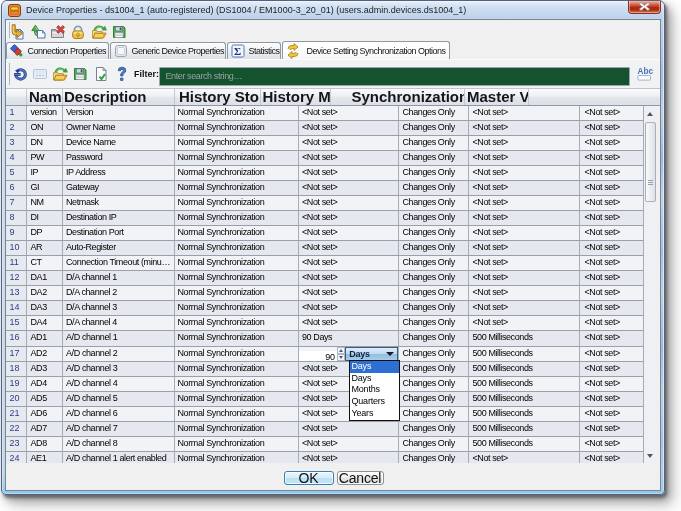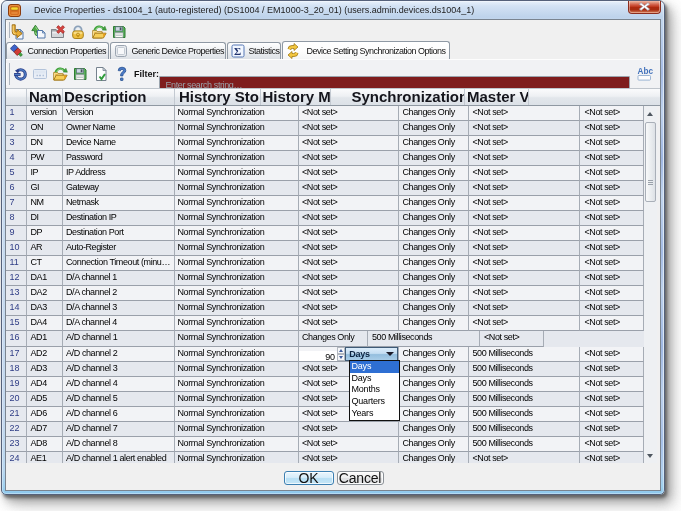--- a/index.html
+++ b/index.html
@@ -4,21 +4,21 @@
 html,body{margin:0;padding:0}
 body{width:681px;height:511px;background:#fff;position:relative;overflow:hidden;
  font-family:"Liberation Sans",sans-serif;-webkit-font-smoothing:antialiased}
 #win{position:absolute;left:1px;top:0;width:664px;height:495px;box-sizing:border-box;
  border:1px solid #55617a;border-radius:6px 6px 5px 5px;
  background:linear-gradient(180deg,#e8f1fb 0px,#d3e2f4 5px,#bed3eb 16px,#c3d7ee 19px,#c9dbef 120px,#c4d8ee 420px,#b9d7f0 470px,#9fd0ef 486px,#8ac6ec 493px);
  box-shadow:2px 3px 3px rgba(75,75,75,.68),4px 5px 8px rgba(105,105,105,.5),7px 9px 13px rgba(125,125,125,.35),11px 12px 19px rgba(155,155,155,.2)}
 #win:before{content:"";position:absolute;left:0;top:0;right:0;bottom:0;border-radius:5px 5px 4px 4px;
  border:1px solid rgba(255,255,255,.35);pointer-events:none}
 #titleicon{position:absolute;left:6px;top:3px;width:13px;height:13px}
-#title{position:absolute;left:32px;top:0;height:18px;line-height:18px;font-size:9px;color:#1d1d1d;white-space:nowrap}
+#title{position:absolute;left:24px;top:0;height:18px;line-height:18px;font-size:9px;color:#1d1d1d;white-space:nowrap}
 #closebtn{position:absolute;left:626px;top:0px;width:33px;height:13px;box-sizing:border-box;
  border:1px solid #8c2d1e;border-top:none;border-radius:0 0 4px 4px;
  background:linear-gradient(180deg,#f3baa8 0%,#e29781 12%,#d2604a 30%,#c13c22 46%,#ad2a10 54%,#a82c10 72%,#bd5535 88%,#d8907b 100%);
  box-shadow:inset 1px 0 0 rgba(255,255,255,.4), inset -1px 0 0 rgba(255,255,255,.4), inset 0 -1px 1px rgba(255,200,170,.5)}
 #content{position:absolute;left:2.5px;top:18px;width:656px;height:471.5px;box-sizing:border-box;
  border:1px solid #7a848f;background:#f0f0f0}
 
 #tb1{position:absolute;left:0;top:0;width:100%;height:21px}
 .grip{position:absolute;width:1.5px;border-left:1px solid #fdfdfd;border-right:1px solid #adb5bf}
 .ticon{position:absolute;top:4px;width:16px;height:16px}
@@ -26,21 +26,21 @@
 #tabbar{position:absolute;left:0;top:21px;width:100%;height:18px}
 .tab{position:absolute;bottom:0;box-sizing:border-box;border:1px solid #8f99a4;border-bottom:none;
  border-radius:3px 3px 0 0;background:linear-gradient(180deg,#ffffff,#f0f2f4 40%,#dde1e6);
  font-size:9px;letter-spacing:-0.5px;color:#111;display:flex;align-items:center;white-space:nowrap}
 .tab.active{background:linear-gradient(180deg,#ffffff,#fdfdfd 55%,#f4f5f6);height:18px;z-index:3}
 .tab .ti{width:16px;height:16px;margin:0 3px 0 2px;flex:none}
 .tab.active .ti{margin-right:6px}
 
 #fbar{position:absolute;left:0;top:39px;width:100%;height:29px;background:#f1f2f4;border-top:1px solid #fdfdfd}
 #fbar .lbl{position:absolute;left:128.5px;top:0;height:28px;line-height:28px;font-weight:bold;font-size:9px;color:#111}
-#finput{position:absolute;left:153px;top:16px;width:471px;height:19px;box-sizing:border-box;background:#7f1d1d;
+#finput{position:absolute;left:153px;top:7px;width:471px;height:19px;box-sizing:border-box;background:#14532d;
  border:1px solid #9ba4ad;border-radius:1px;font-size:9px;letter-spacing:-0.4px;color:#9aa0a7;line-height:17px;padding-left:6px}
 
 #tbl{position:absolute;left:0;top:68px;width:654px;height:375px;overflow:hidden;background:#f0f0f1;border-top:1px solid #bfc5cc;box-sizing:border-box}
 #thead{position:absolute;left:0;top:0;width:654px;height:17px;box-sizing:border-box;
  background:linear-gradient(180deg,#fafbfc 0%,#eef0f3 45%,#e2e6eb 55%,#dce1e7 100%);
  border-bottom:1px solid #8f98a2;display:flex}
 #thead .h{box-sizing:border-box;border-right:1px solid #c3c9d1;font-size:15px;font-weight:bold;color:#15151c;
  line-height:15px;padding-left:3px;white-space:nowrap;overflow:hidden}
 #rows{position:absolute;left:0;top:17px;width:654px;height:358px;overflow:hidden}
 .row{display:flex;width:638.5px;height:15.04px;box-sizing:border-box;background:#f2f3f6}
@@ -378,20 +378,21 @@
             <div class="c chst">&lt;Not set&gt;</div>
             <div class="c chm">Changes Only</div>
             <div class="c csp">&lt;Not set&gt;</div>
             <div class="c cmv">&lt;Not set&gt;</div>
           </div>
 <div class="row alt">
             <div class="c cnum">16</div>
             <div class="c cname">AD1</div>
             <div class="c cdesc">A/D channel 1</div>
             <div class="c csync">Normal Synchronization</div>
+            <div class="c chst">90 Days</div>
             <div class="c chm">Changes Only</div>
             <div class="c csp">500 Milliseconds</div>
             <div class="c cmv">&lt;Not set&gt;</div>
           </div>
 <div class="row">
             <div class="c cnum">17</div>
             <div class="c cname">AD2</div>
             <div class="c cdesc">A/D channel 2</div>
             <div class="c csync">Normal Synchronization</div>
             <div class="c chst edit">

